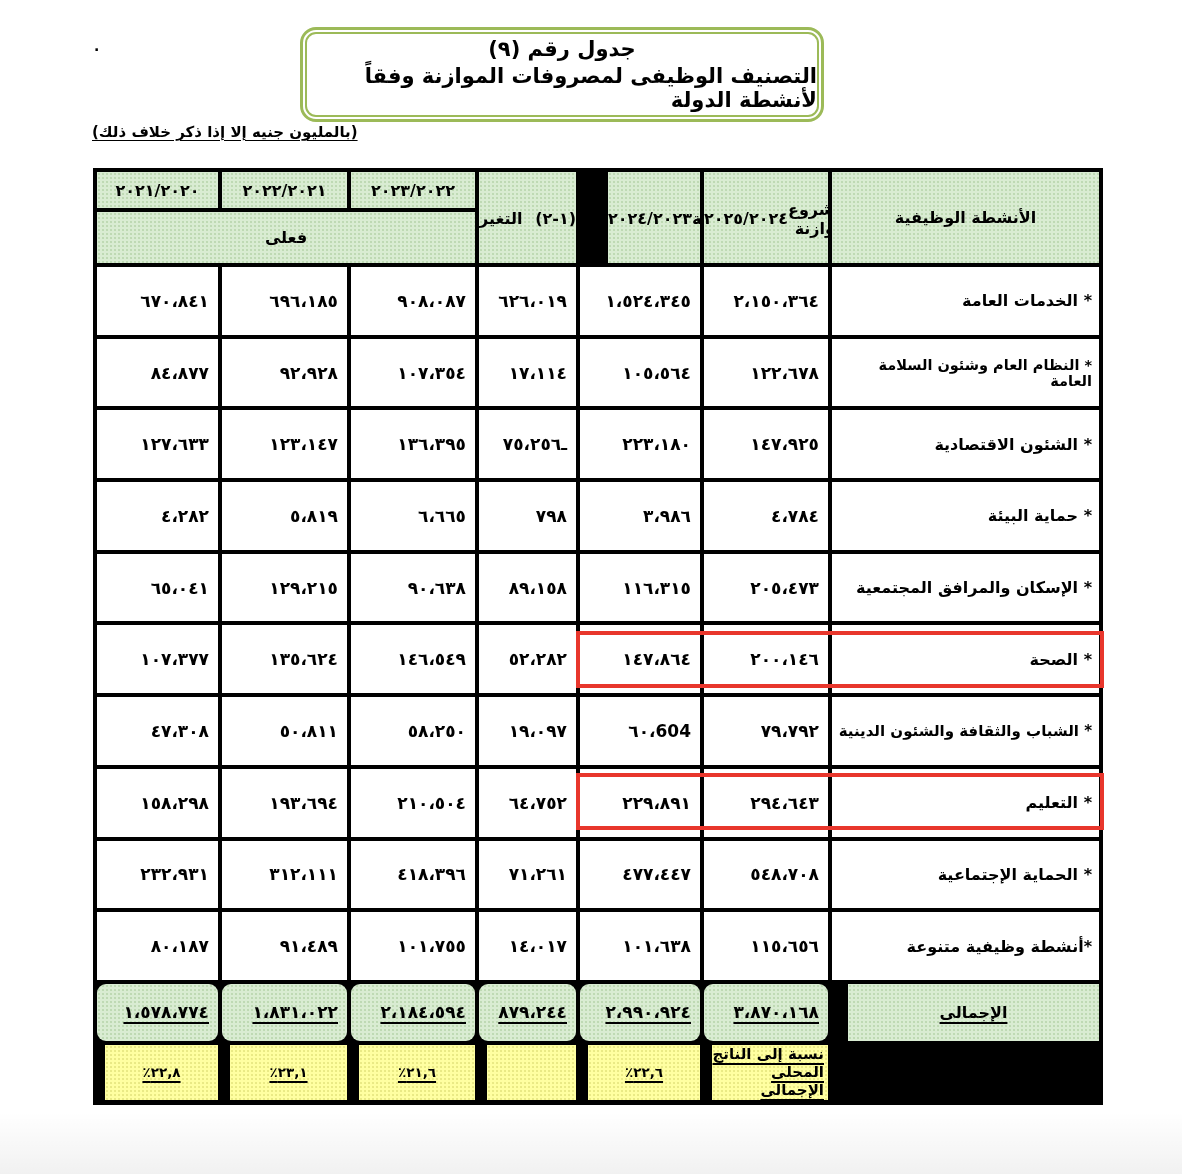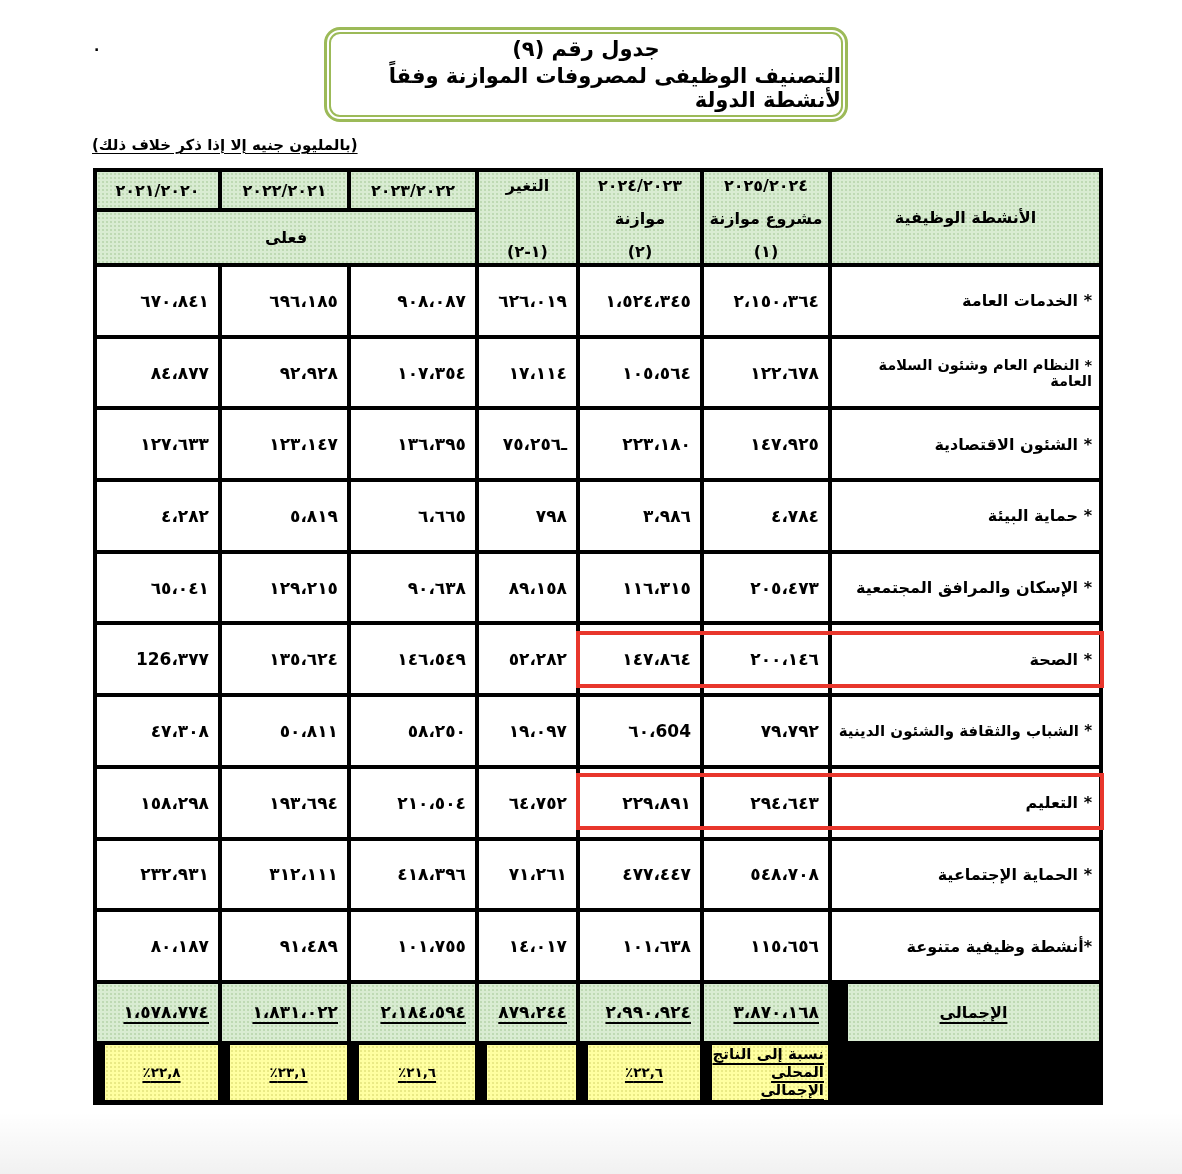--- a/index.html
+++ b/index.html
@@ -2,28 +2,28 @@
 <html lang="ar"><head>
 <meta charset="utf-8">
 <style>
   * { margin:0; padding:0; box-sizing:border-box; }
   html,body { width:1182px; height:1174px; background:#ffffff; overflow:hidden;
     font-family:"DejaVu Sans", sans-serif; font-weight:bold; color:#000; }
   .page { position:relative; width:1182px; height:1174px; background:#fff; }
 
   .stray-dot { position:absolute; left:94px; top:38px; font-size:14px; }
 
-  .title-box { position:absolute; left:324px; top:27px; width:524px; height:95px;
+  .title-box { position:absolute; left:300px; top:27px; width:524px; height:95px;
     border:3px solid #9cba58; border-radius:16px; background:#fff; padding:2px; }
   .title-box-inner { width:100%; height:100%; border:2px solid #9cba58; border-radius:11px;
     display:flex; flex-direction:column; align-items:center; justify-content:center; gap:3px; }
   .title-line1 { font-size:21px; direction:rtl; }
   .title-line2 { font-size:21px; direction:rtl; }
 
-  .unit-note { position:absolute; left:92px; top:136px; font-size:15px; direction:rtl;
+  .unit-note { position:absolute; left:92px; top:123px; font-size:15px; direction:rtl;
     white-space:nowrap; text-decoration:underline; text-underline-offset:3px; }
 
   .tbl { position:absolute; left:93px; top:168px; width:1010px; height:937px;
     background:#000; display:grid; padding:4px; gap:4px;
     grid-template-columns:121px 125px 124px 97px 120px 124px 1fr;
     grid-template-rows:36px 51px repeat(10, 67.7px) 57px 55px; }
 
   .cell { background:#fff; display:flex; align-items:center; overflow:hidden; }
   .green { background-color:#d9ecd2;
     background-image:radial-gradient(rgba(120,170,100,0.28) 1px, transparent 1.2px);
@@ -34,36 +34,36 @@
 
   .num { justify-content:flex-end; padding-right:9px; font-size:17px; }
   .num span { direction:ltr; unicode-bidi:bidi-override; white-space:nowrap; }
   .name { direction:rtl; justify-content:flex-start; padding-right:7px; font-size:16px;text-align:right; }
   .center { justify-content:center; }
 
   .h-y1 { grid-row:1; grid-column:1; }
   .h-y2 { grid-row:1; grid-column:2; }
   .h-y3 { grid-row:1; grid-column:3; }
   .h-change { grid-row:1/3; grid-column:4; }
-  .h-budget { grid-row:1/3; grid-column:5; }
+  .h-budget { grid-row:1/3; grid-column:5;margin-left:28px; }
   .h-draft  { grid-row:1/3; grid-column:6; }
   .h-act    { grid-row:1/3; grid-column:7; }
   .h-actual { grid-row:2; grid-column:1/4; }
 
   .hdr { font-size:16px; }
   .hdr-year { justify-content:center; }
   .hdr-year span { direction:ltr; unicode-bidi:bidi-override; letter-spacing:1px; }
-  .stack { flex-direction:column; justify-content:space-between; align-items:center;
+  .stack { flex-direction:row; justify-content:space-between; align-items:center;
     padding:4px 0 2px 0; }
   .stack .ltr { direction:ltr; unicode-bidi:bidi-override; letter-spacing:1px; }
   .stack .rtl { direction:rtl; }
   .h-act { justify-content:center; direction:rtl; }
 
   .u { text-decoration:underline; text-underline-offset:4px; text-decoration-thickness:2px; }
-  .total-num { font-size:17px; }
+  .total-num { font-size:17px;border-radius:9px; }
   .total-name { font-size:16px; direction:rtl; justify-content:center;margin-left:16px; }
   .gdp-num { font-size:13.5px; justify-content:center; padding-right:0; }
   .gdp-name { font-size:15px; direction:rtl; justify-content:center; padding-right:4px; }
 
   .redbox { position:absolute; border:4px solid #e8362c; background:transparent;
     pointer-events:none; }
   .redbox.health { left:576px; top:631px; width:528px; height:57px; }
   .redbox.education { left:576px; top:773px; width:528px; height:57px; }
 
   .page-shadow { position:absolute; left:0; bottom:0; width:1182px; height:62px;
@@ -207,21 +207,21 @@
       </div>
     <div class="cell num">
         <span>١١٦،٣١٥</span>
       </div>
     <div class="cell num">
         <span>٢٠٥،٤٧٣</span>
       </div>
     <div class="cell name">* الإسكان والمرافق المجتمعية</div>
 
     <div class="cell num">
-        <span>126،٣٧٧</span>
+        <span>١٠٧،٣٧٧</span>
       </div>
     <div class="cell num">
         <span>١٣٥،٦٢٤</span>
       </div>
     <div class="cell num">
         <span>١٤٦،٥٤٩</span>
       </div>
     <div class="cell num">
         <span>٥٢،٢٨٢</span>
       </div>

